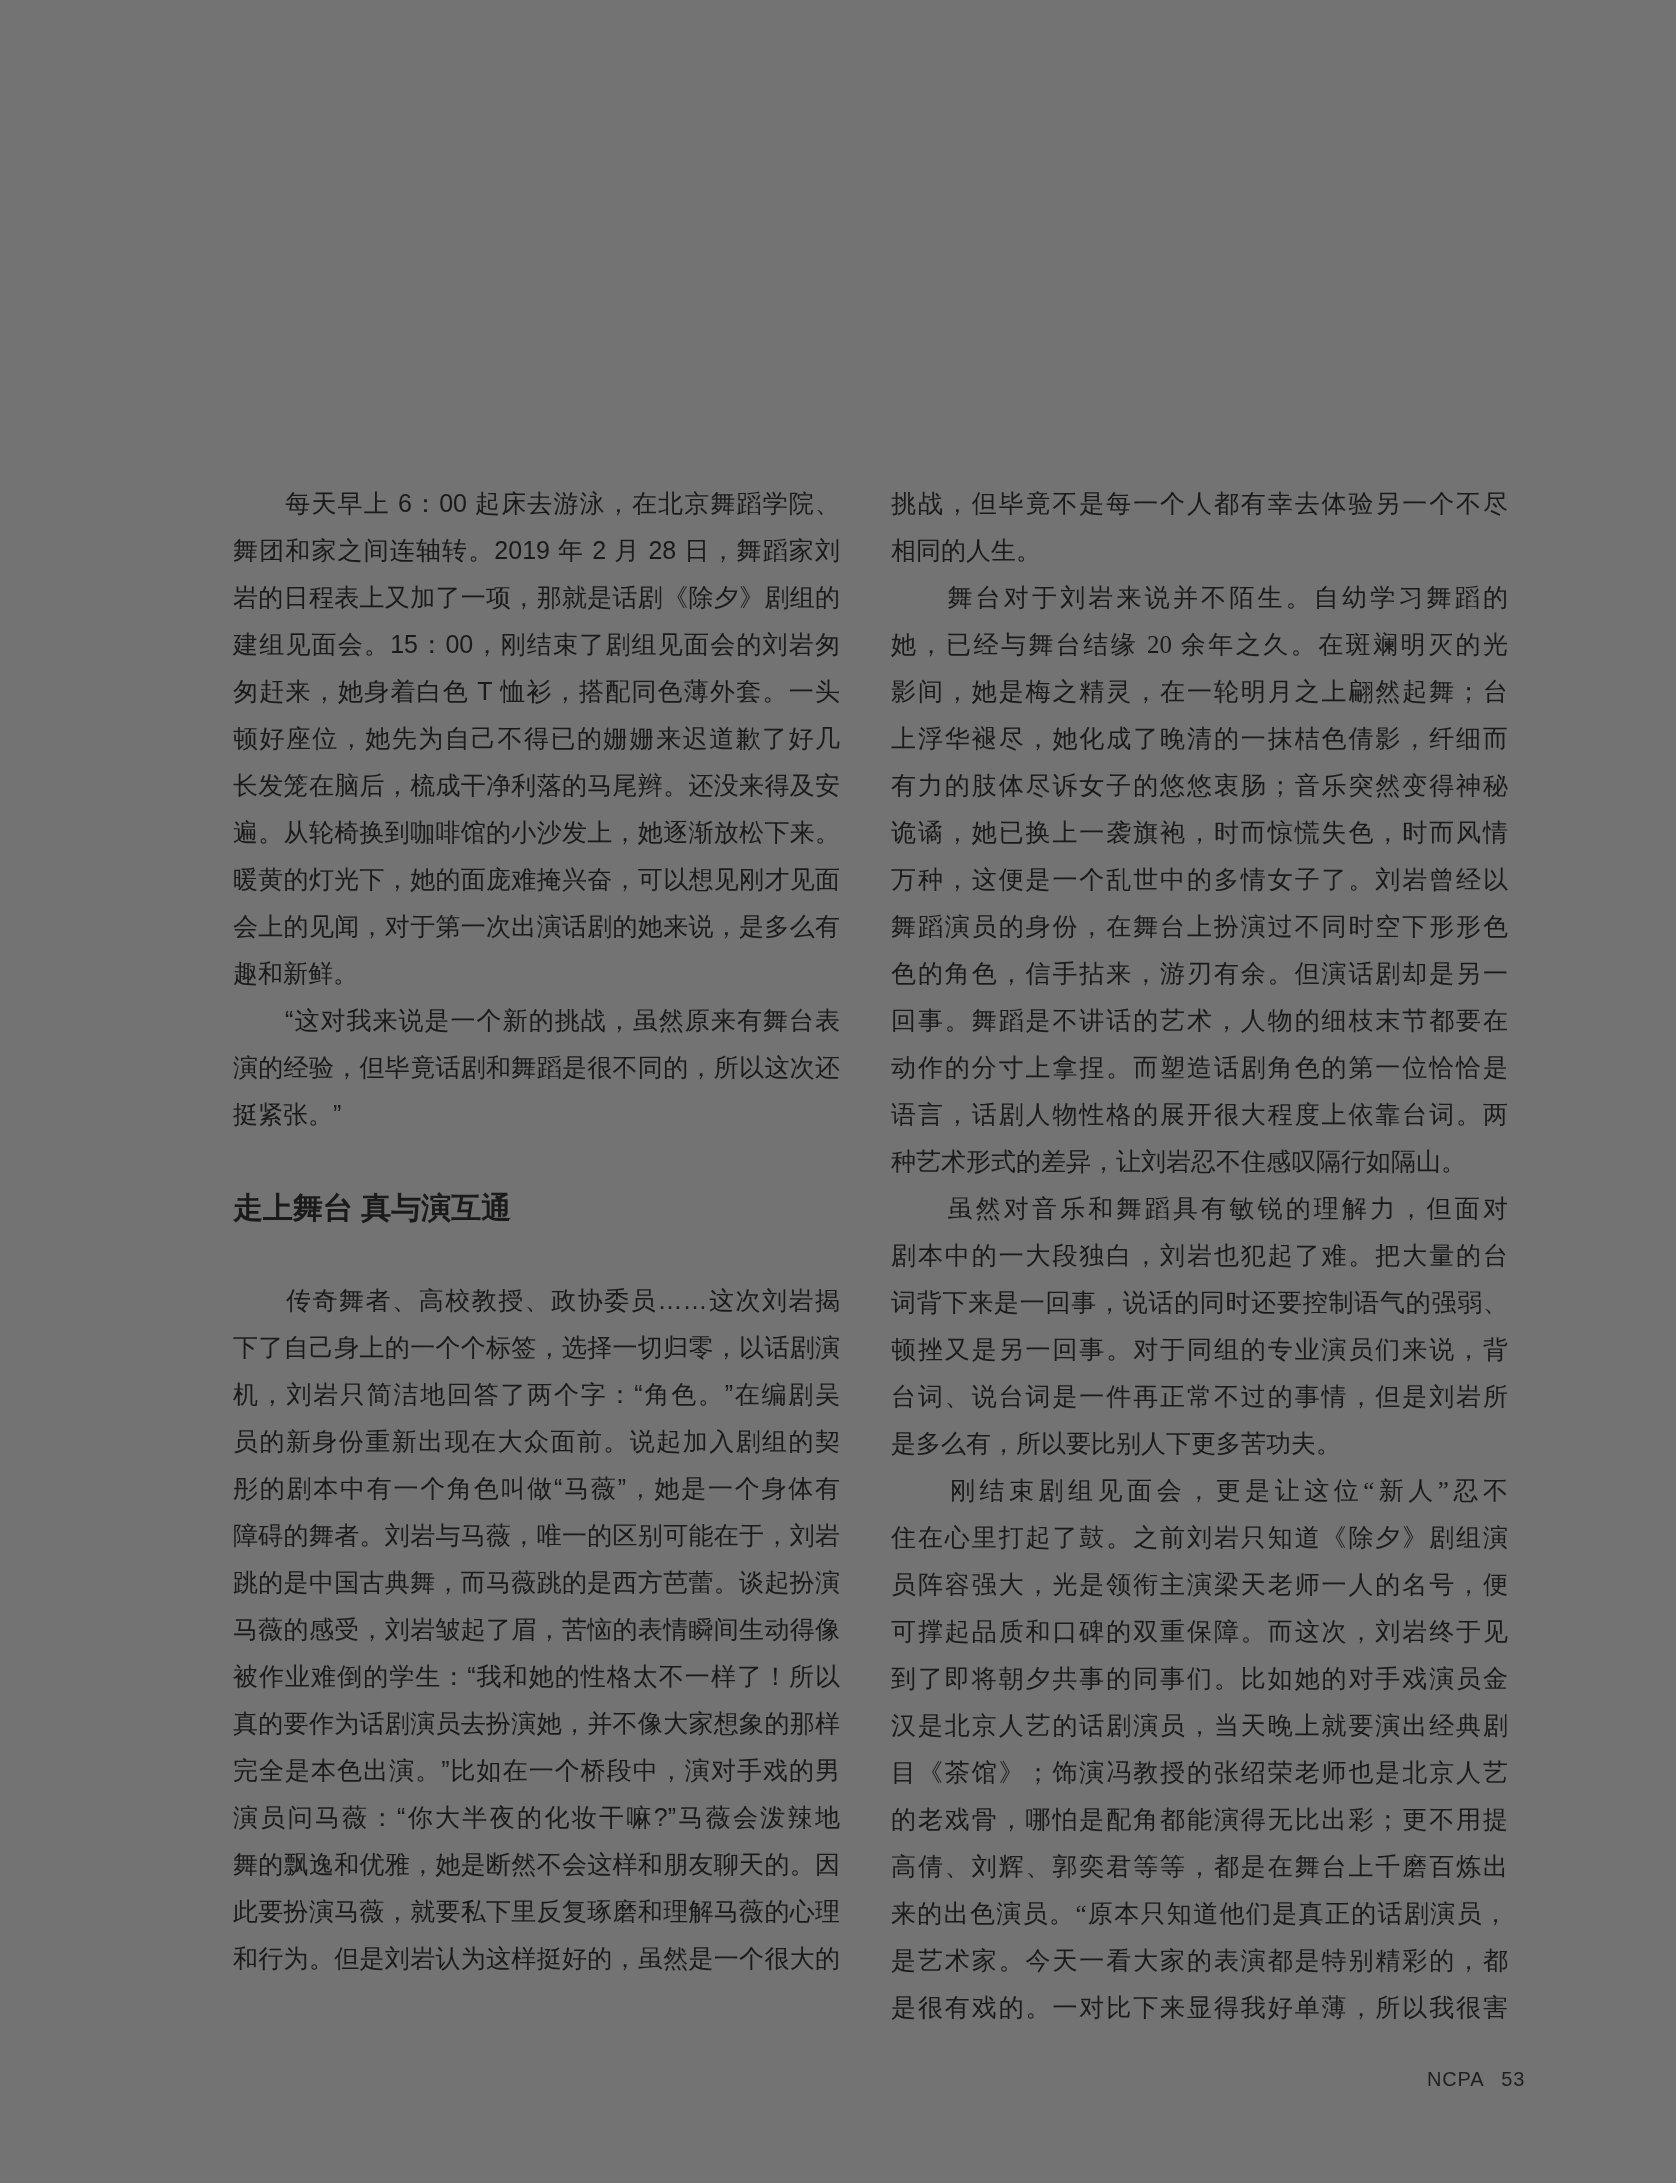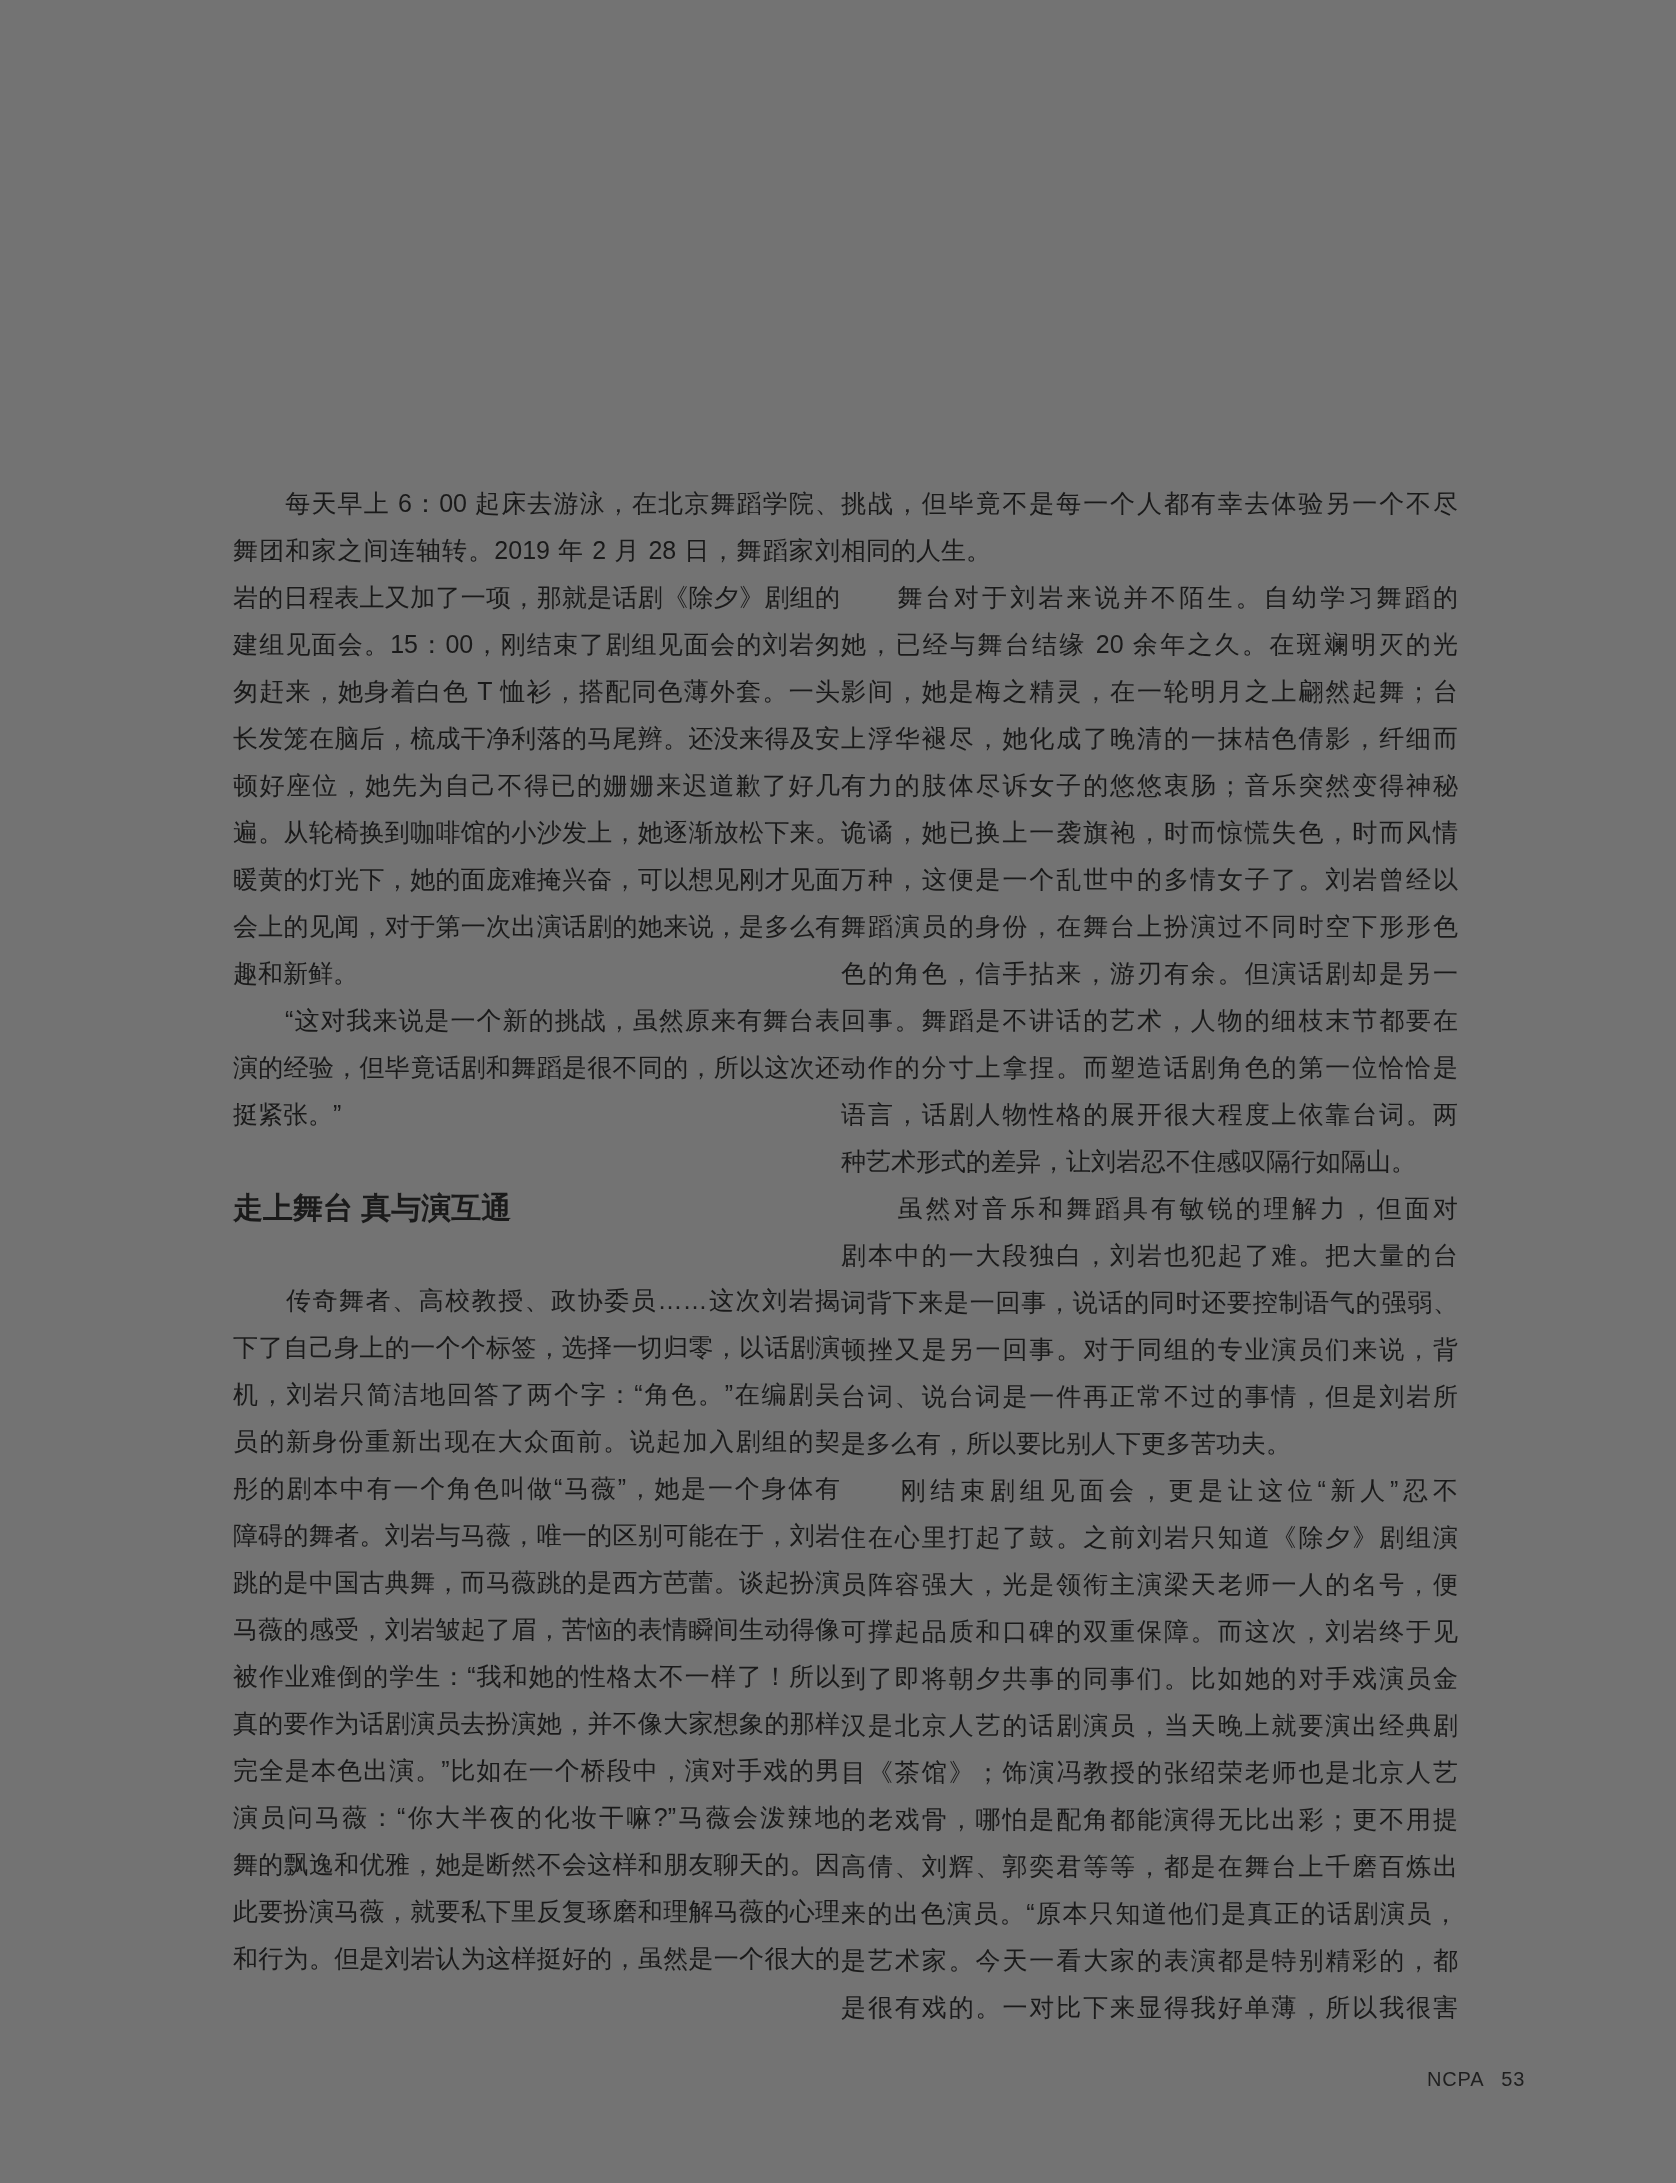--- a/index.html
+++ b/index.html
@@ -15,21 +15,21 @@
   }
   .column{
     position:absolute;
     top:480px;
     font-size:25px;
     line-height:47px;
     font-weight:400;
     color:#1a1a1a;
   }
   .column-left{left:233px;width:607px;}
-  .column-right{left:841px;width:617px;}
+  .column-right{left:891px;width:617px;font-family:Liberation Serif, serif;}
   .paragraph{margin:0;padding:0;}
   .line{
     text-align:justify;
     text-align-last:justify;
     letter-spacing:0;
   }
   .line.end{
     text-align:left;
     text-align-last:left;
   }
@@ -60,22 +60,22 @@
 
 <div class="page">
 
   <div class="column column-left">
     <div class="paragraph">
         <div class="line">　　每天早上 6：00 起床去游泳，在北京舞蹈学院、</div>
         <div class="line">舞团和家之间连轴转。2019 年 2 月 28 日，舞蹈家刘</div>
         <div class="line">岩的日程表上又加了一项，那就是话剧《除夕》剧组的</div>
         <div class="line">建组见面会。15：00，刚结束了剧组见面会的刘岩匆</div>
         <div class="line">匆赶来，她身着白色 T 恤衫，搭配同色薄外套。一头</div>
+        <div class="line">顿好座位，她先为自己不得已的姗姗来迟道歉了好几</div>
         <div class="line">长发笼在脑后，梳成干净利落的马尾辫。还没来得及安</div>
-        <div class="line">顿好座位，她先为自己不得已的姗姗来迟道歉了好几</div>
         <div class="line">遍。从轮椅换到咖啡馆的小沙发上，她逐渐放松下来。</div>
         <div class="line">暖黄的灯光下，她的面庞难掩兴奋，可以想见刚才见面</div>
         <div class="line">会上的见闻，对于第一次出演话剧的她来说，是多么有</div>
         <div class="line end">趣和新鲜。</div>
       </div>
     <div class="paragraph">
         <div class="line">　　“这对我来说是一个新的挑战，虽然原来有舞台表</div>
         <div class="line">演的经验，但毕竟话剧和舞蹈是很不同的，所以这次还</div>
         <div class="line end">挺紧张。”</div>
       </div>

